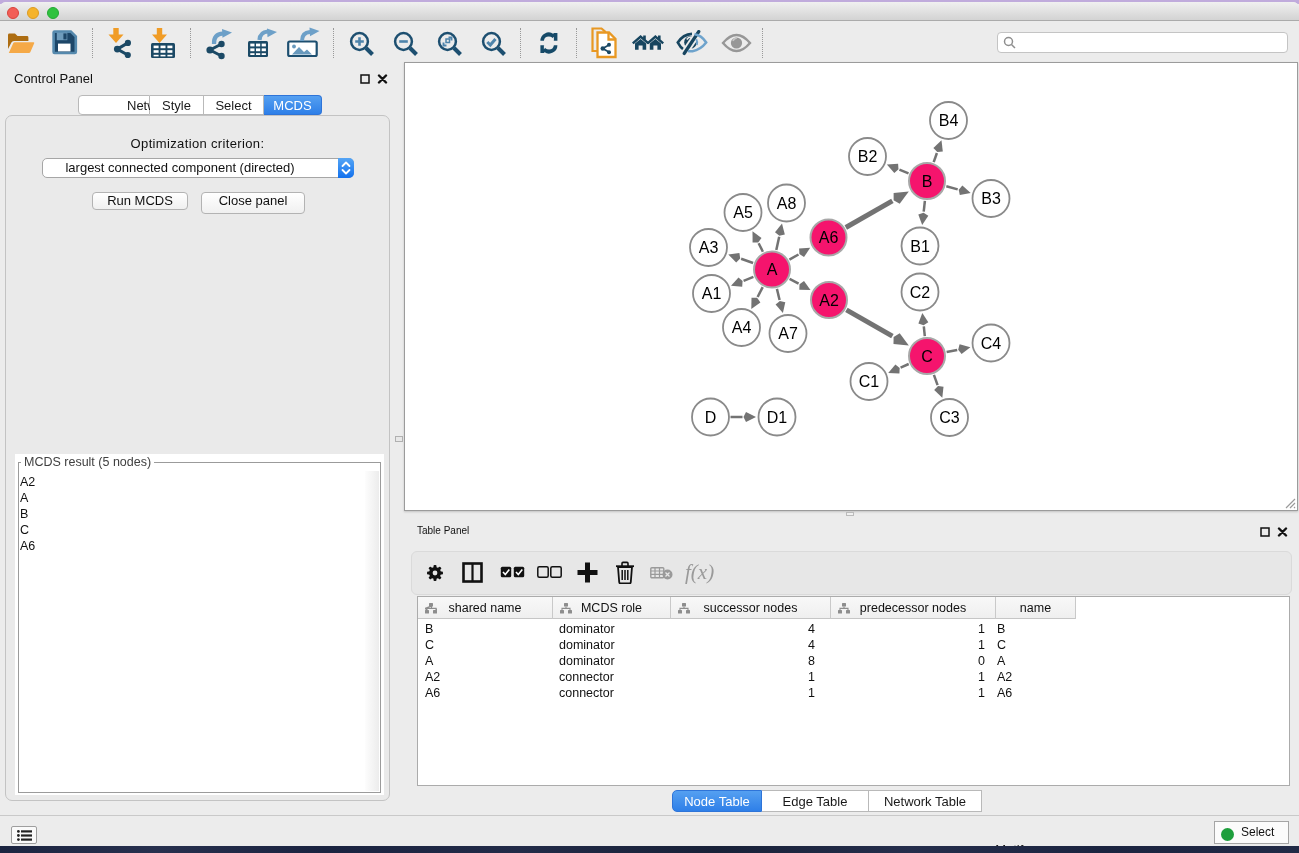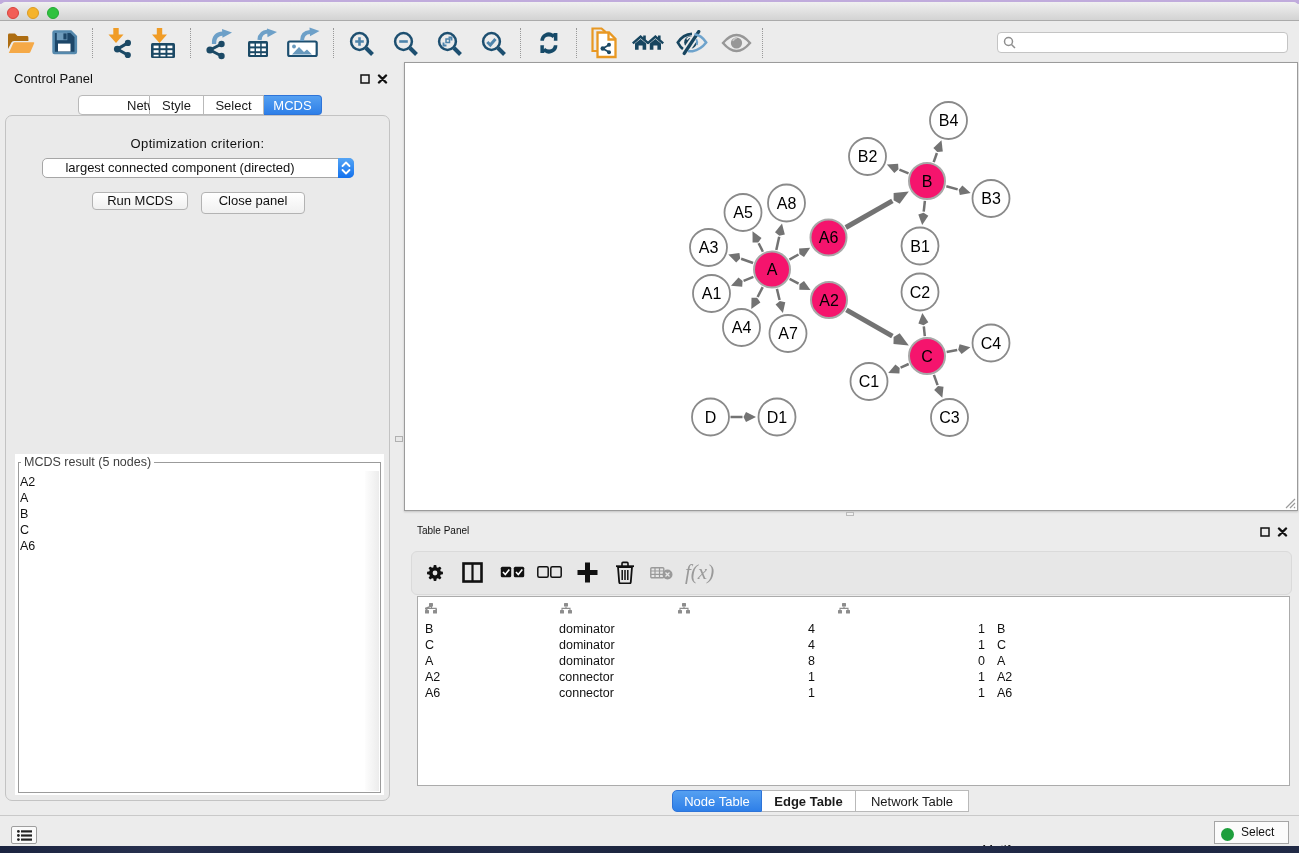--- a/index.html
+++ b/index.html
@@ -391,20 +391,37 @@
 <path d="M7.2,9 v10 M10,9 v10 M12.8,9 v10" stroke="#111" stroke-width="1.5"></path>
 </svg>
 <svg class="abs" style="left:650px;top:567px" width="23" height="13" viewBox="0 0 23 13">
 <rect x="0.8" y="0.8" width="13" height="10" rx="1" fill="none" stroke="#9a9a9a" stroke-width="1.4"></rect>
 <path d="M0.8,4 h13 M0.8,7.4 h13 M5,0.8 v10 M9.5,0.8 v10" stroke="#9a9a9a" stroke-width="1.2"></path>
 <circle cx="17.5" cy="7.5" r="5" fill="#9a9a9a"></circle>
 <path d="M15.5,5.5 l4,4 M19.5,5.5 l-4,4" stroke="#e7e7e7" stroke-width="1.3"></path>
 </svg>
 <div class="abs" style="left:685px;top:560px;font-family:'Liberation Serif',serif;font-style:italic;font-size:21px;color:#9a9a9a;">f(x)</div>
 <div class="abs" id="tbl">
+  <div id="tbl-header">
+    <div class="hcell" style="left:0;width:135px;">
+        <div class="hlabel">shared name</div>
+      </div>
+    <div class="hcell" style="left:135px;width:118px;">
+        <div class="hlabel">MCDS role</div>
+      </div>
+    <div class="hcell" style="left:253px;width:160px;">
+        <div class="hlabel">successor nodes</div>
+      </div>
+    <div class="hcell" style="left:413px;width:165px;">
+        <div class="hlabel">predecessor nodes</div>
+      </div>
+    <div class="hcell" style="left:578px;width:80px;border-right:1px solid #c9c9c9;">
+        <div class="hlabel">name</div>
+      </div>
+  </div>
   <svg class="abs" style="left:7px;top:6px" width="12" height="11" viewBox="0 0 12 11">
       <g fill="#8d8d8d">
         <rect x="4" y="0" width="4" height="3.4" rx="0.5"></rect>
         <rect x="0" y="7" width="4" height="3.4" rx="0.5"></rect>
         <rect x="8" y="7" width="4" height="3.4" rx="0.5"></rect>
         <path d="M5.5,3.4 h1 v2 h-4.5 v1.8 h-1 v-1.8 h-1 z M6.5,5.4 h4.5 v1.8 h1 v-1.8" fill="none" stroke="#8d8d8d" stroke-width="1.1"></path>
       </g>
     </svg>
   <svg class="abs" style="left:142px;top:6px" width="12" height="11" viewBox="0 0 12 11">
       <g fill="#8d8d8d">
@@ -451,21 +468,21 @@
   <div class="row" style="left:0;top:72px;width:567px;text-align:right;">1</div>
   <div class="row" style="left:579px;top:72px;">A2</div>
   <div class="row" style="left:7px;top:88px;">A6</div>
   <div class="row" style="left:141px;top:88px;">connector</div>
   <div class="row" style="left:0;top:88px;width:397px;text-align:right;">1</div>
   <div class="row" style="left:0;top:88px;width:567px;text-align:right;">1</div>
   <div class="row" style="left:579px;top:88px;">A6</div>
 </div>
 <div class="abs" id="bottom-tabs">
   <div class="btab sel first" style="width:90px;">Node Table</div>
-  <div class="btab" style="width:94px;font-weight:bold;">Edge Table</div>
+  <div class="btab" style="width:107px;">Edge Table</div>
   <div class="btab" style="width:113px;">Network Table</div>
   <div class="btab last" style="width:62px;">Motifs</div>
 </div>
 
 <div class="abs" id="statusbar"></div>
 <div class="abs" id="hamburger"></div>
 <svg class="abs" style="left:17px;top:830px" width="15" height="11" viewBox="0 0 15 11">
 <g fill="#222">
       <circle cx="1.4" cy="1.4" r="1.4"></circle>
       <circle cx="1.4" cy="5.5" r="1.4"></circle>

